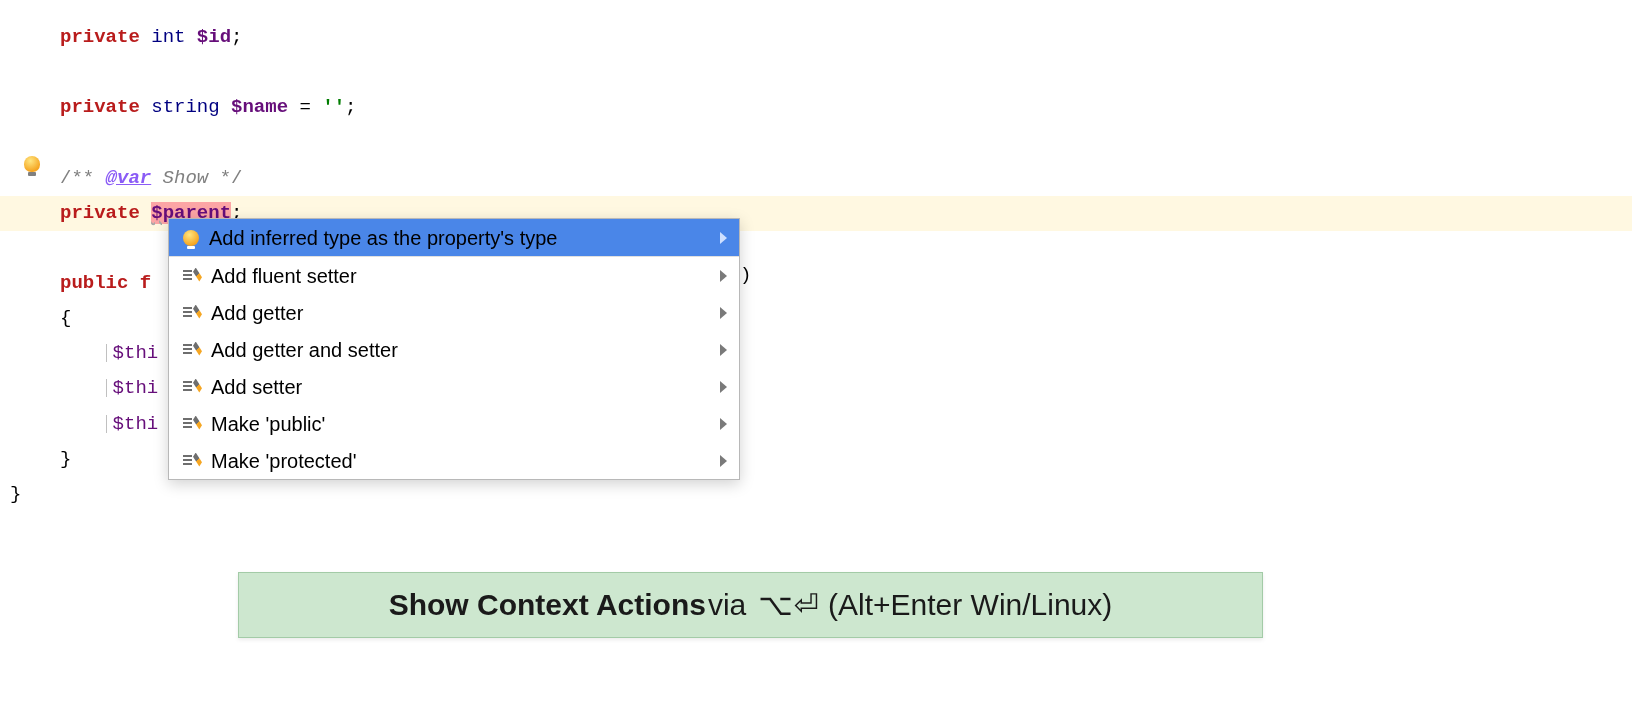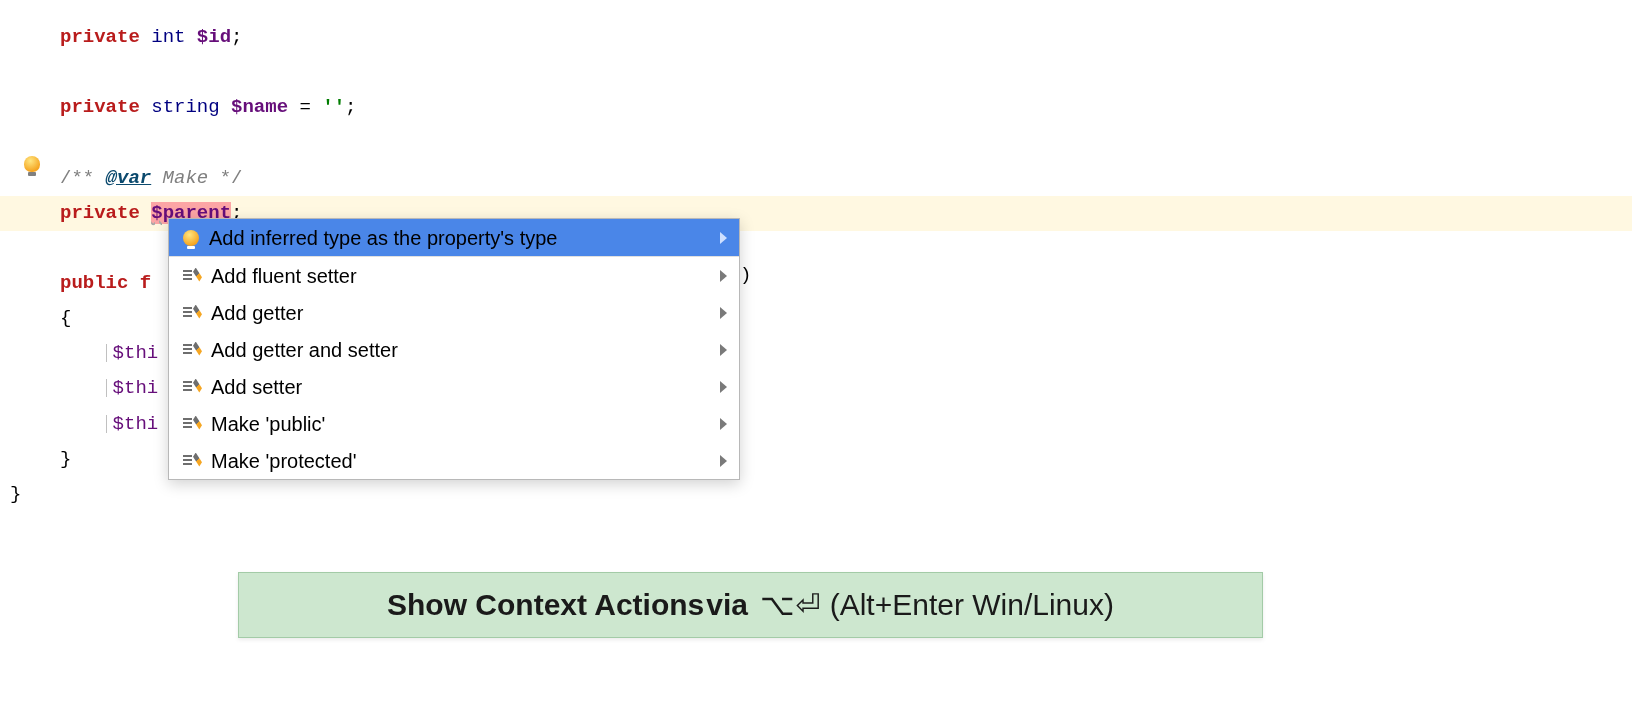--- a/index.html
+++ b/index.html
@@ -35,21 +35,21 @@
     color: #660e7a;
     font-weight: bold;
     text-decoration-line: underline;
     text-decoration-style: wavy;
     text-decoration-color: #a8a8a8;
     background: #fca5a5;
   }
   .str { color: #007d00; font-weight: bold; }
   .punct { color: #000000; }
   .comment { color: #808080; }
-  .doctag { color: #0c4a6e; font-style: italic; font-weight: bold; text-decoration: underline; }
+  .doctag { color: #8b5cf6; font-style: italic; font-weight: bold; text-decoration: underline; }
   .docclass { color: #808080; font-style: italic; }
   .this { color: #660e7a; }
   .closebrace { padding-left: 10px; }
 
   .bulb {
     position: absolute;
     left: 24px;
     top: 156px;
     width: 18px;
     height: 18px;
@@ -161,21 +161,21 @@
     border: 1px solid #a3cba7;
     box-shadow: 0 2px 4px rgba(0,0,0,0.08);
     display: flex;
     align-items: center;
     justify-content: center;
     font-family: -apple-system, "Segoe UI", Arial, sans-serif;
     font-size: 30px;
     color: #1a1a1a;
   }
   .hint-banner .bold { font-weight: 700; margin-right: 2px; }
-  .hint-banner .via { font-weight: 700; margin-right: 12px; text-align: right; }
+  .hint-banner .via { font-weight: 400; margin-right: 12px; text-align: right; }
   .hint-banner .keys { font-weight: 400; letter-spacing: 1px; margin-right: 8px; }
   .hint-banner .paren { font-weight: 400; }
 
   .code-behind {
     position: absolute;
     left: 740px;
     top: 258px;
     color: #000000;
     font-family: Menlo, Consolas, "Courier New", monospace;
     font-size: 19px;
@@ -195,21 +195,21 @@
 <div class="editor">
 
   <div class="line"><span class="kw">private</span> <span class="type">int</span> <span class="var">$id</span><span class="punct">;</span></div>
 
   <div class="line">&nbsp;</div>
 
   <div class="line"><span class="kw">private</span> <span class="type">string</span> <span class="var">$name</span><span> = </span><span class="str">''</span><span class="punct">;</span></div>
 
   <div class="line">&nbsp;</div>
 
-  <div class="line"><span class="comment"><span>/** </span><span class="doctag">@var</span><span class="docclass"> Make </span><span>*/</span></span></div>
+  <div class="line"><span class="comment"><span>/** </span><span class="doctag">@var</span><span class="docclass"> Show </span><span>*/</span></span></div>
 
   <div class="line highlighted-line"><span class="kw">private</span> <span class="var-wavy">$parent</span><span class="punct">;</span></div>
 
   <div class="line">&nbsp;</div>
 
   <div class="line"><span class="kw">public</span> <span class="kw">f</span></div>
 
   <div class="line">{</div>
 
   <div class="line">    <span class="vbar" style="height:18px;"></span><span class="this">$thi</span></div>

